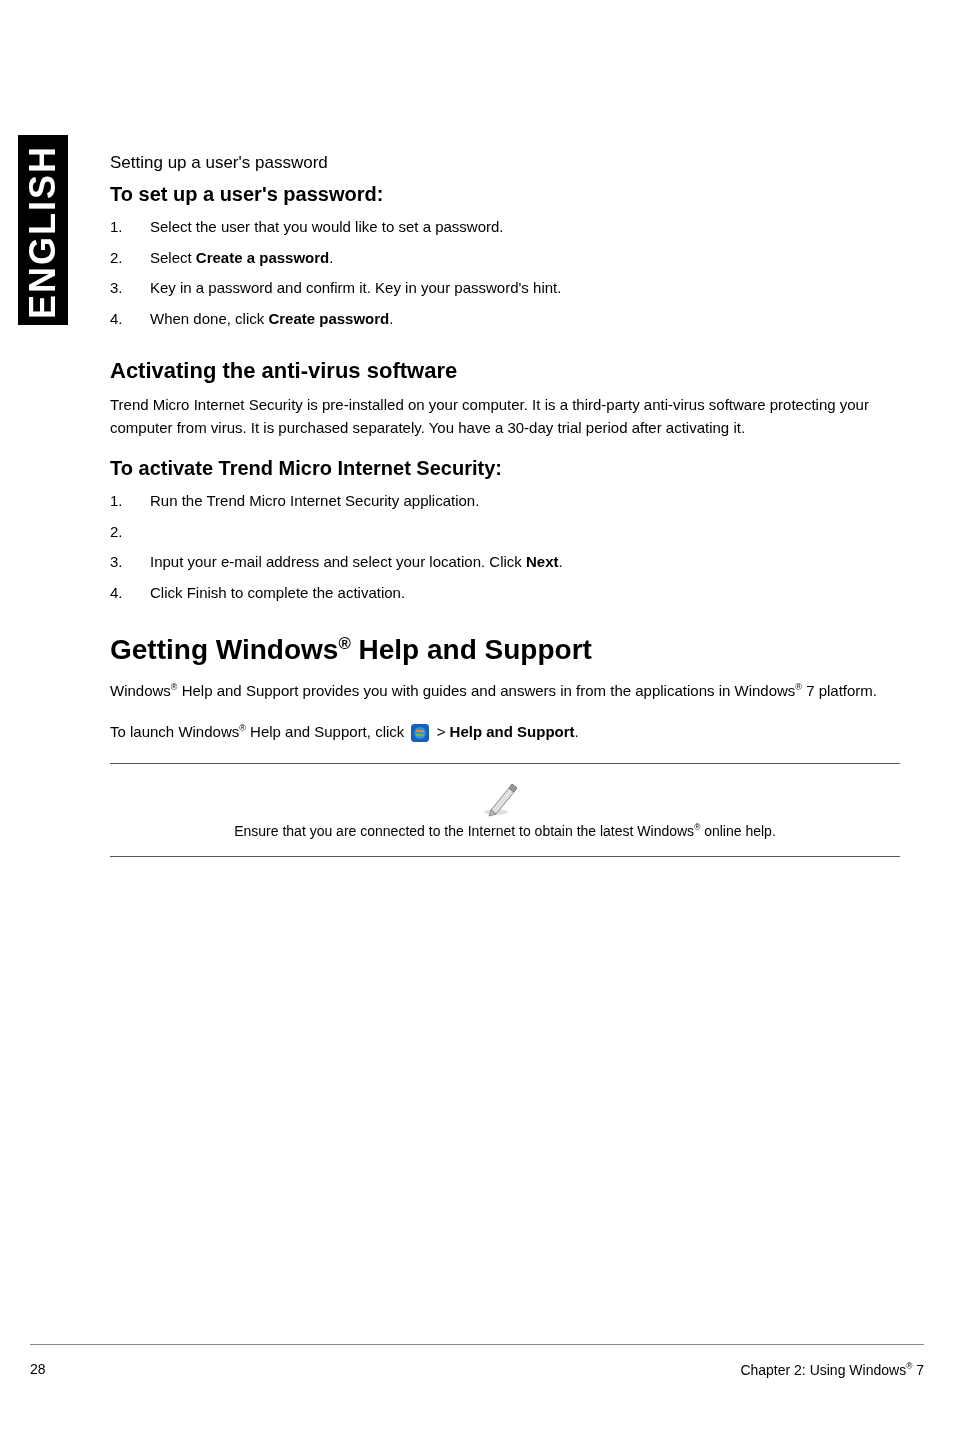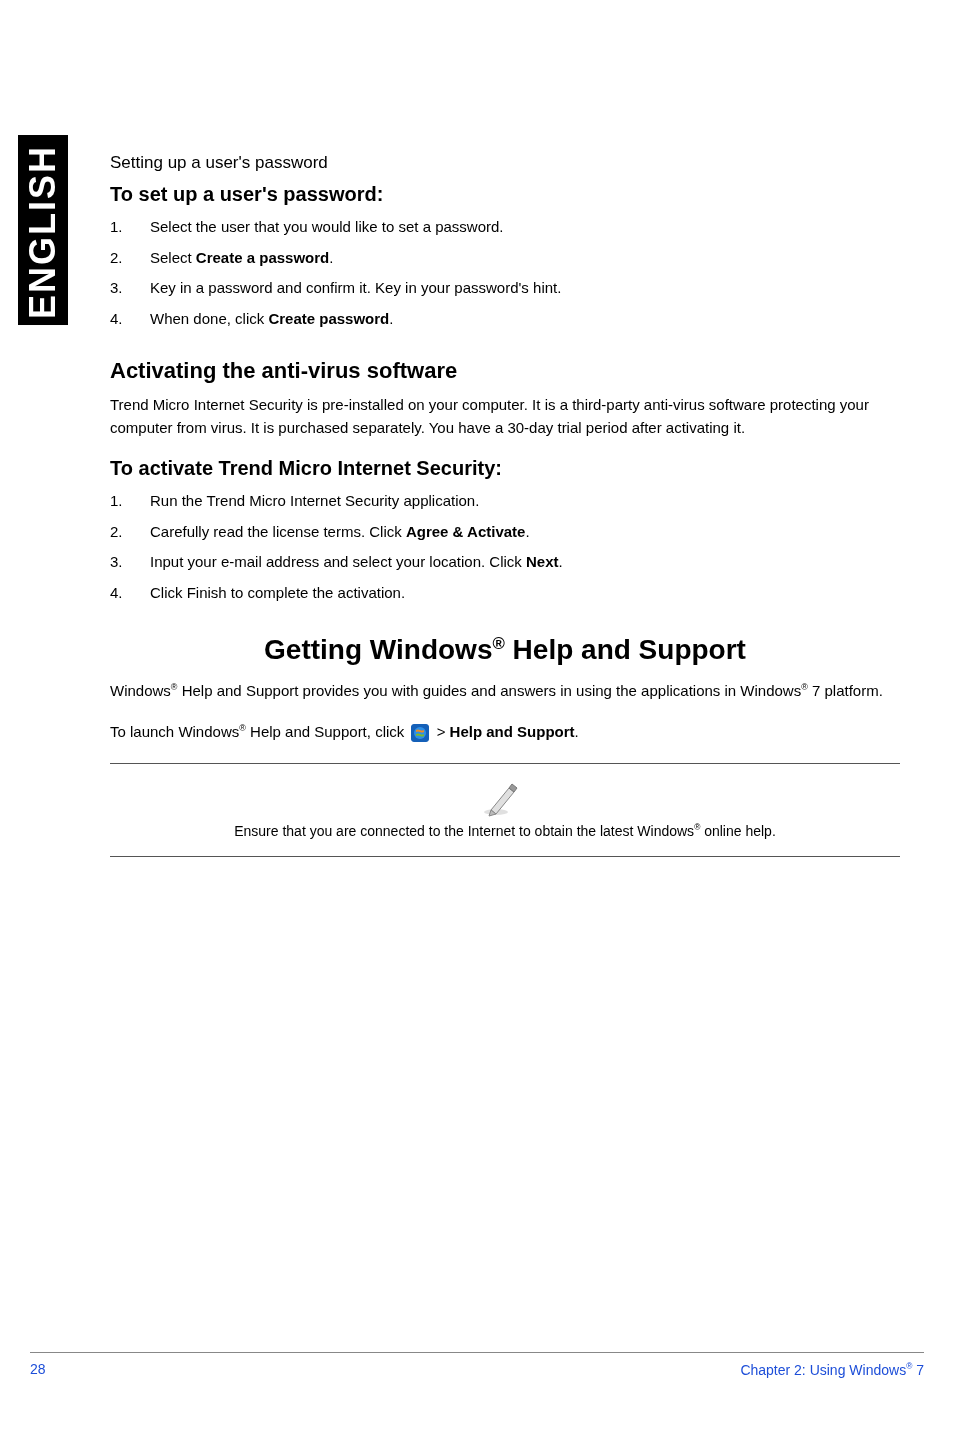--- a/index.html
+++ b/index.html
@@ -70,21 +70,20 @@
     p.body {
       font-size: 15px;
       line-height: 1.5;
       margin-bottom: 18px;
     }
     h1.mainhead {
       font-size: 28px;
       font-weight: bold;
       margin-top: 30px;
       margin-bottom: 14px;
-      text-align: center;
     }
     sup {
       font-size: 0.6em;
       vertical-align: super;
     }
     .inline-icon {
       display: inline-block;
       width: 18px;
       height: 18px;
       vertical-align: middle;
@@ -108,25 +107,25 @@
     .note-text {
       font-size: 14px;
       line-height: 1.4;
     }
     .footer {
       position: absolute;
       bottom: 60px;
       left: 30px;
       width: 894px;
       border-top: 1px solid #888;
-      padding-top: 8px;
+      padding-top: 16px;
       display: flex;
       justify-content: space-between;
       font-size: 14px;
-      color: #1d4ed8;
+      color: #000000;
     }
     .windows-icon-svg {
       border-radius: 3px;
     }
   </style>
 </head>
 <body>
 
 <div class="sidebar-label">ENGLISH</div>
 
@@ -156,37 +155,36 @@
   <h2 class="subhead">Activating the anti-virus software</h2>
   <p class="body">Trend Micro Internet Security is pre-installed on your computer. It is a third-party anti-virus software protecting your computer from virus. It is purchased separately. You have a 30-day trial period after activating it.</p>
   <p class="bold-para">To activate Trend Micro Internet Security:</p>
   <ol class="steps">
     <li>
         <span class="num">1.</span>
         <span>Run the Trend Micro Internet Security application.</span>
       </li>
     <li>
         <span class="num">2.</span>
-        <span>Carefully read the license terms. Click <b>Agree &amp; Activate</b>.</span>
       </li>
     <li>
         <span class="num">3.</span>
         <span>Input your e-mail address and select your location. Click <b>Next</b>.</span>
       </li>
     <li>
         <span class="num">4.</span>
         <span>Click Finish to complete the activation.</span>
       </li>
   </ol>
 
   <h1 class="mainhead">
     <span>Getting Windows</span><sup>®</sup><span> Help and Support</span>
   </h1>
   <p class="body">
-    <span>Windows</span><sup>®</sup><span> Help and Support provides you with guides and answers in using the applications in Windows</span><sup>®</sup><span> 7 platform.</span>
+    <span>Windows</span><sup>®</sup><span> Help and Support provides you with guides and answers in from the applications in Windows</span><sup>®</sup><span> 7 platform.</span>
   </p>
   <p class="body">
     <span>To launch Windows</span><sup>®</sup><span> Help and Support, click </span><span class="inline-icon">
       <svg class="windows-icon-svg" viewBox="0 0 18 18" width="18" height="18">
         <rect x="0" y="0" width="18" height="18" fill="#1560b8" rx="2"></rect>
         <circle cx="9" cy="9" r="6" fill="#2e8fe6"></circle>
         <path d="M5 6 Q7 5 9 6 Q11 7 13 6 L13 8 Q11 9 9 8 Q7 7 5 8 Z" fill="#f28c1e"></path>
         <path d="M5 10 Q7 9 9 10 Q11 11 13 10 L13 12 Q11 13 9 12 Q7 11 5 12 Z" fill="#7fba2a"></path>
       </svg>
     </span><span> &gt; <b>Help and Support</b>.</span>

